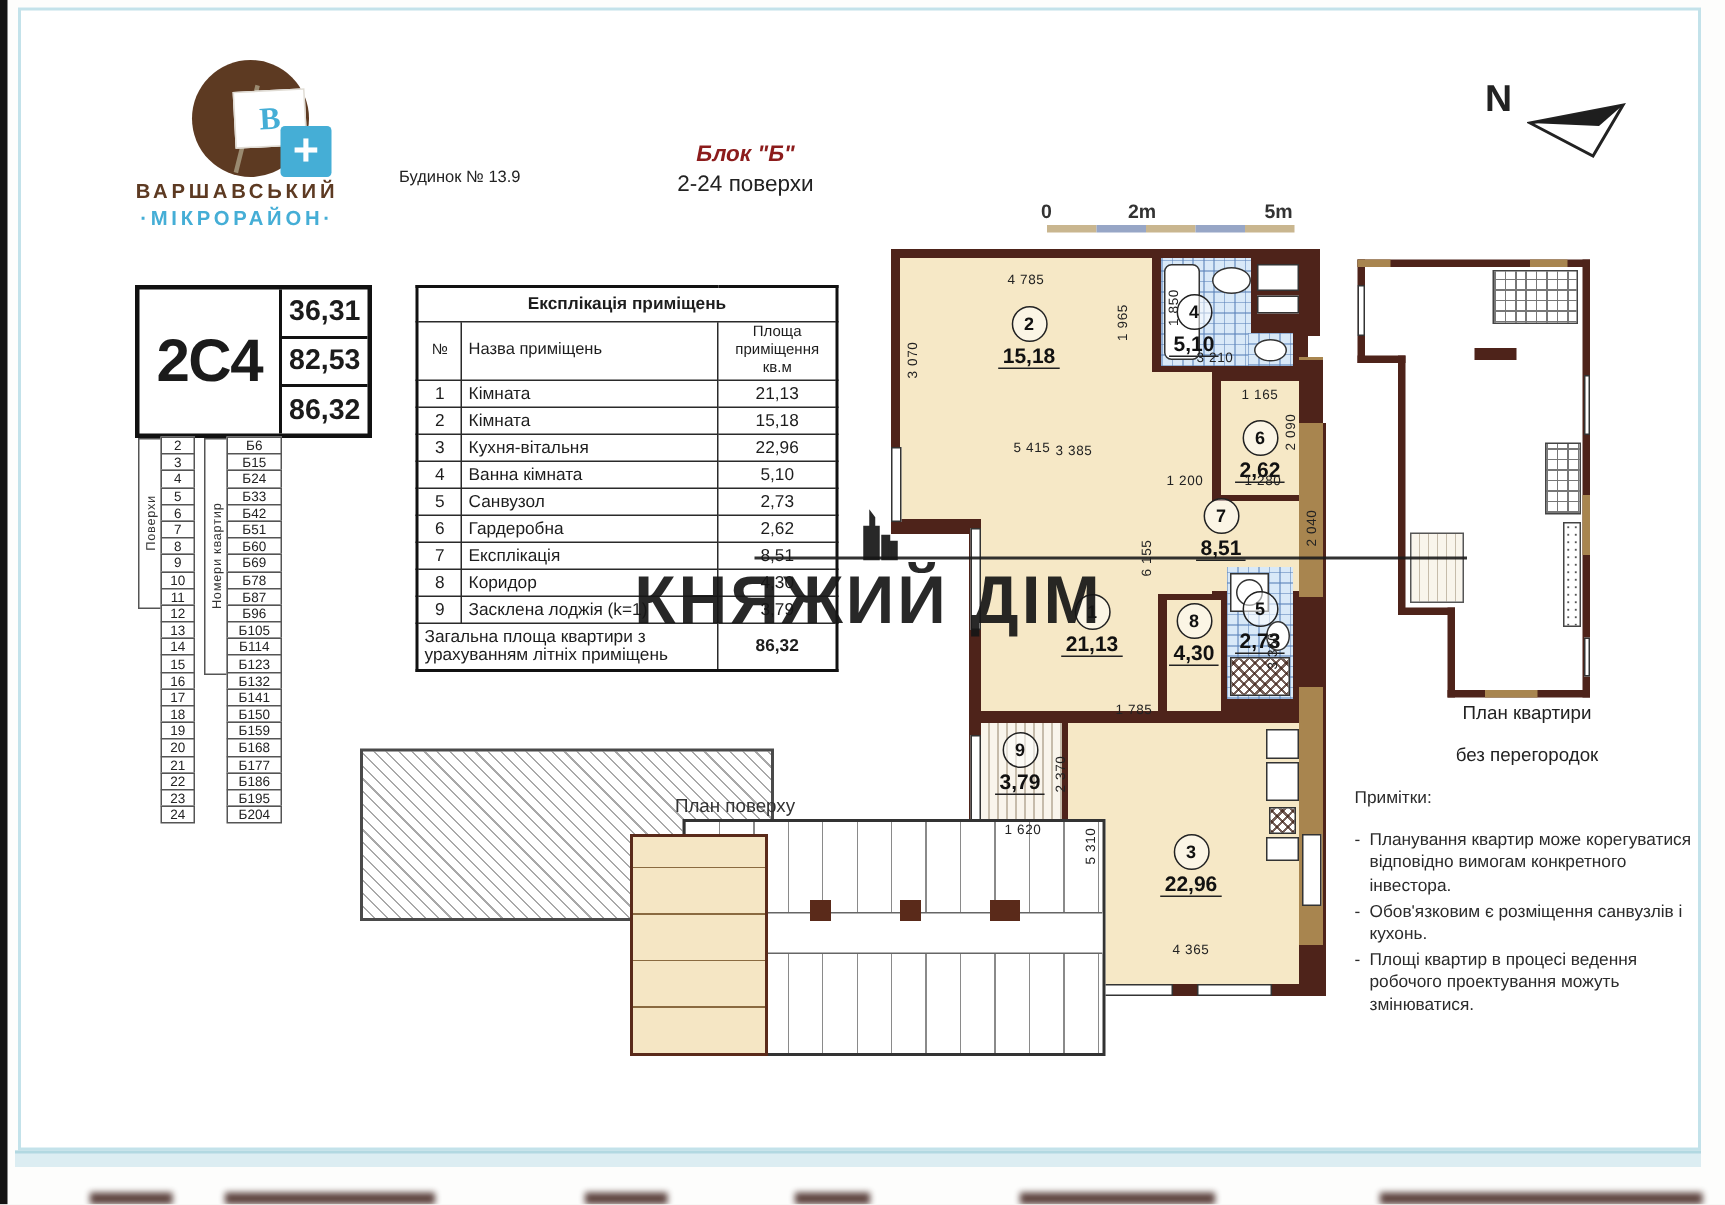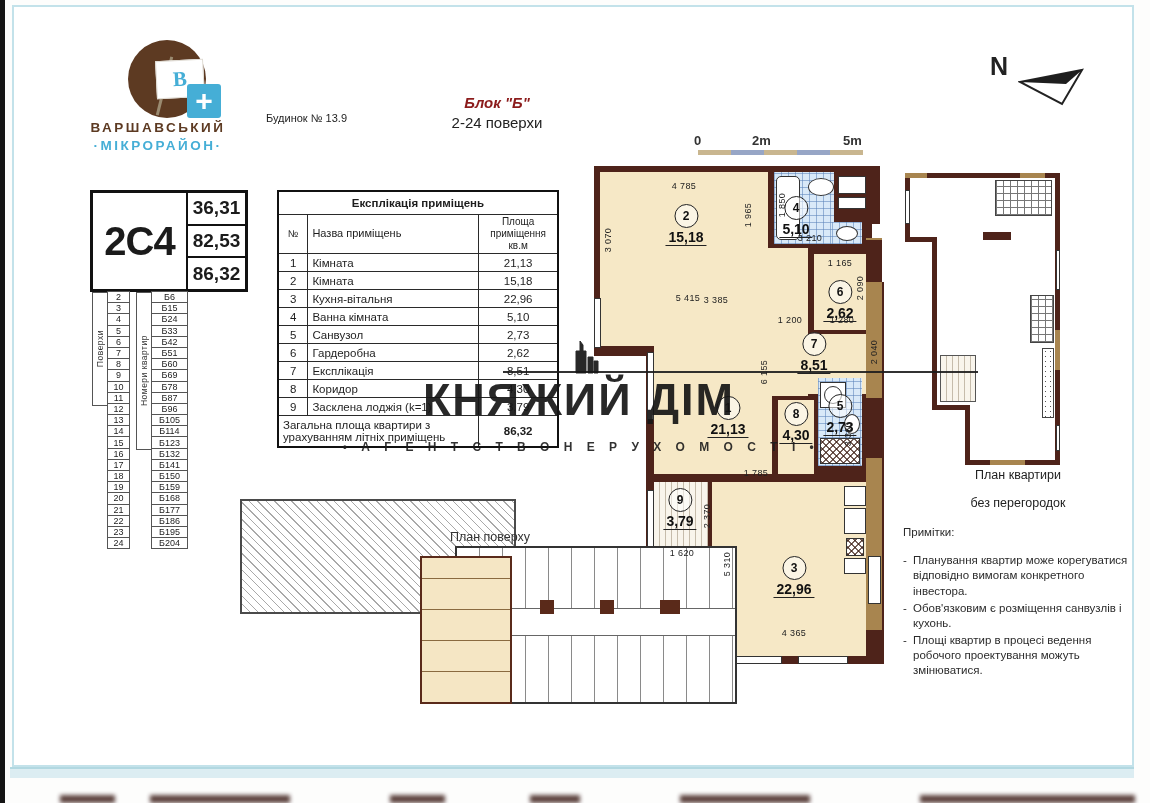--- a/index.html
+++ b/index.html
@@ -441,21 +441,20 @@
     <div class="mini-block" style="left:600px;top:600px;width:14px;height:14px;"></div>
     <div class="mini-block" style="left:660px;top:600px;width:20px;height:14px;"></div>
   </div>
 
   <div id="wm">
     <div class="wm-line"></div>
     <svg class="wm-bld" width="40" height="40" viewBox="0 0 40 40">
       <path d="M10 38 V16 h4 V6 l3 4 V16 h3 V38 Z M22 38 V22 h5 V38 Z M28 38 V26 h4 V38 Z" fill="#161616" stroke="#161616" stroke-width="1"></path>
     </svg>
     <div class="wm-title">КНЯЖИЙ ДІМ</div>
-    <div class="wm-sub">• А Г Е Н Т С Т В О   Н Е Р У Х О М О С Т І •</div>
   </div>
 
   <div id="blobs">
       <div class="blob" style="left: 60px; width: 55px;"></div>
       <div class="blob" style="left: 150px; width: 140px;"></div>
       <div class="blob" style="left: 390px; width: 55px;"></div>
       <div class="blob" style="left: 530px; width: 50px;"></div>
       <div class="blob" style="left: 680px; width: 130px;"></div>
       <div class="blob" style="left: 920px; width: 215px;"></div>
     </div>

